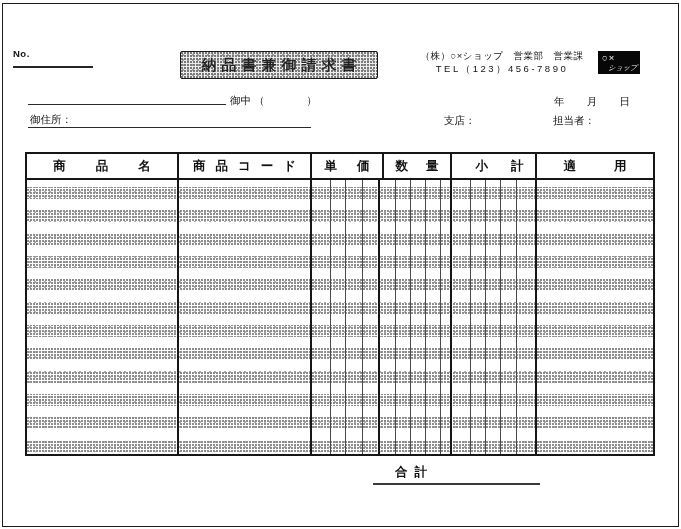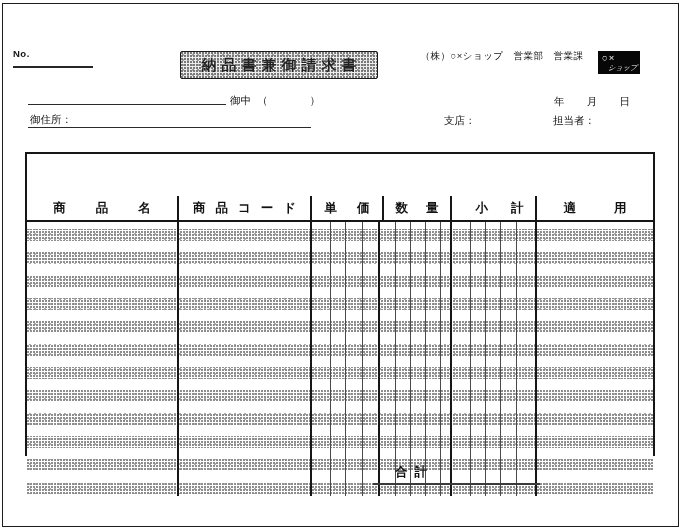--- a/index.html
+++ b/index.html
@@ -40,33 +40,33 @@
   #company-tel{font-size:9.5px;letter-spacing:2.5px;white-space:nowrap;}
   
   #logo{
     left:598px;top:51px;width:42px;height:23px;background:#070707;color:#fff;
     overflow:hidden;
   }
   #logo .l1{font-size:9.5px;line-height:10px;margin:2px 0 0 4px;letter-spacing:1px;}
   #logo .l2{font-size:7px;line-height:8px;text-align:right;margin:1px 3px 0 0;font-style:italic;transform:skewX(-8deg);}
   
   #attn-line{left:28px;top:104px;width:198px;height:1.4px;background:#2a2a2a;}
-  #attn-text{left:230px;top:94px;font-size:10.5px;white-space:nowrap;font-family:Liberation Mono, monospace;}
+  #attn-text{left:230px;top:94px;font-size:10.5px;white-space:nowrap;}
   #addr-text{left:30px;top:113px;font-size:10.5px;}
   #addr-line{left:28px;top:127px;width:283px;height:1.4px;background:#2a2a2a;}
   
   #date-row{left:554px;top:95px;width:76px;display:flex;justify-content:space-between;font-size:10.5px;}
   #branch-label{left:444px;top:114px;font-size:10.5px;}
   #person-label{left:553px;top:114px;font-size:10.5px;text-align:right;}
   
   #item-table{
     left:25px;top:152px;width:630px;height:304px;
     border:2px solid #161616;box-sizing:border-box;background:#fff;
   }
-  #thead{display:flex;height:26px;border-bottom:2px solid #161616;box-sizing:border-box;margin-top:42px;}
+  #thead{display:flex;height:26px;border-bottom:2px solid #161616;box-sizing:border-box;}
   .hcell{
     box-sizing:border-box;border-right:2px solid #161616;
     display:flex;align-items:center;justify-content:center;
     font-size:12.5px;font-weight:600;color:#111;overflow:hidden;white-space:nowrap;
   }
   .hcell:last-child{border-right:none;}
   .hcell.c1{width:152px;} .hcell.c2{width:133px;} .hcell.c3{width:68px;}
   .hcell.c4{width:72px;}  .hcell.c5{width:85px;padding-left:12px;}  .hcell.c6{width:116px;}
   .c1 span{letter-spacing:30px;margin-right:-30px;}
   .c2 span{letter-spacing:10px;margin-right:-10px;}
@@ -100,20 +100,21 @@
 
 <div class="abs" id="no-label">No.</div>
 <div class="abs" id="no-line"></div>
 
 <div class="abs" id="title-box">
   <span>納品書兼御請求書</span>
 </div>
 
 <div class="abs" id="company-block">
   <div id="company-name">（株）○×ショップ　営業部　営業課</div>
+  <div id="company-tel">TEL（123）456-7890</div>
 </div>
 
 <div class="abs" id="logo">
   <div class="l1">○×</div>
   <div class="l2">ショップ</div>
 </div>
 
 <div class="abs" id="attn-line"></div>
 <div class="abs" id="attn-text">御中 （　　　　）</div>
 

